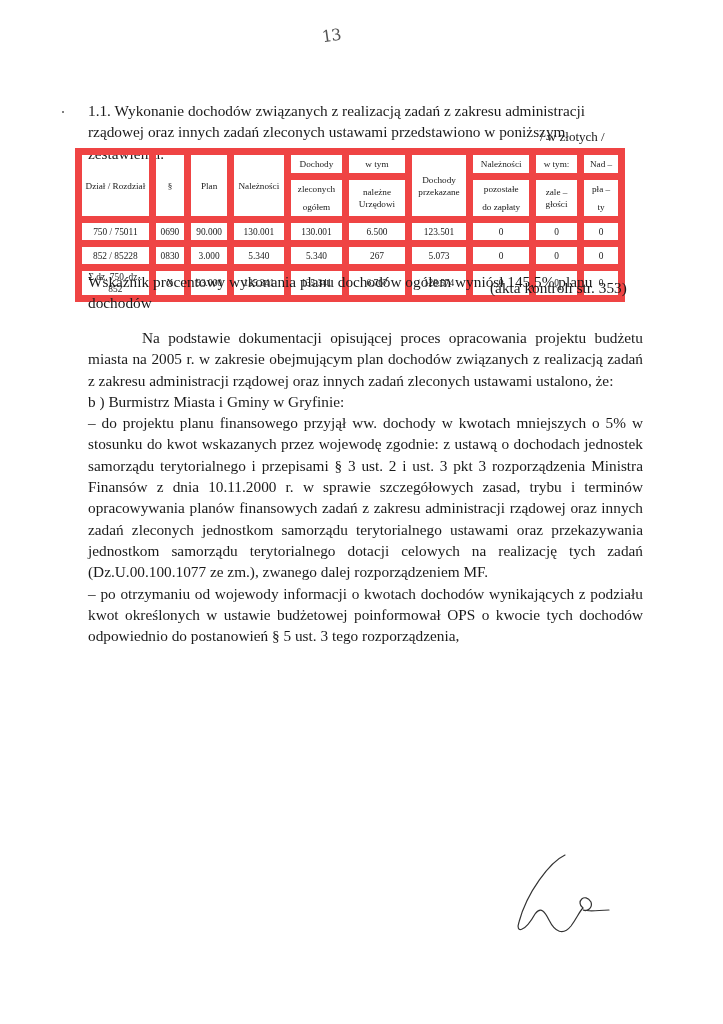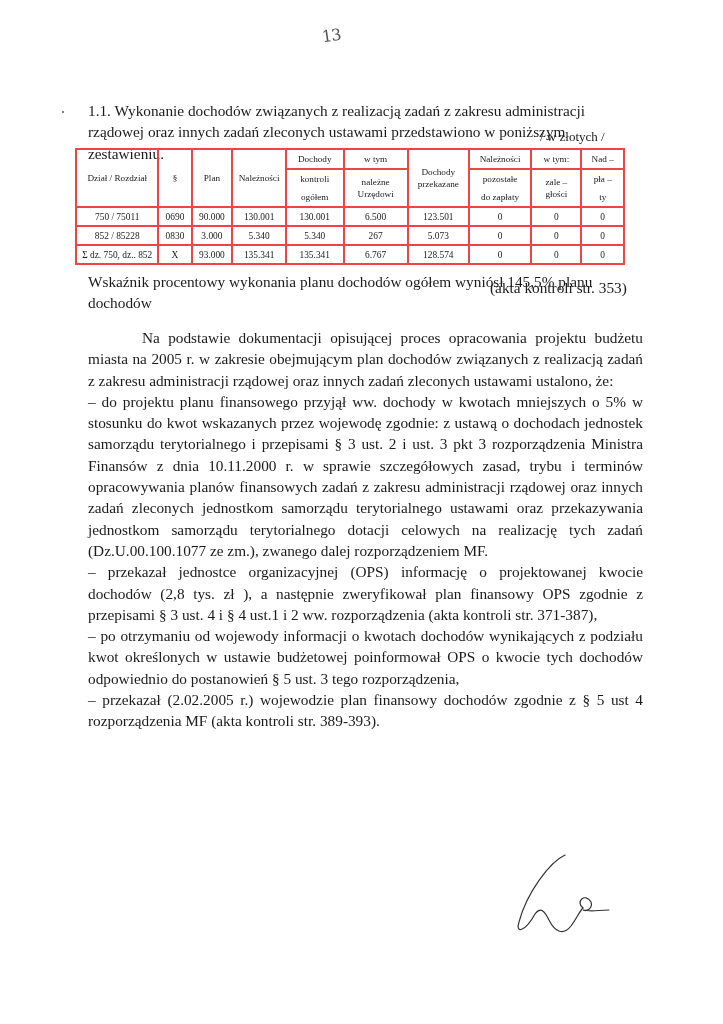--- a/index.html
+++ b/index.html
@@ -15,21 +15,21 @@
     .p { position: absolute; left: 76px; width: 555px; font-size: 15.3px; line-height: 21.3px; margin: 12px; }
     .heading { top: 88px; }
     .stray-dot { position: absolute; left: 62px; top: 111px; width: 2px; height: 2px; background: #555; border-radius: 1px; }
     .unit-label { position: absolute; left: 540px; top: 129px; font-size: 13px; }
     table.data {
       position: absolute; left: 75px; top: 148px; width: 550px;
       border-collapse: collapse; font-size: 9.2px; line-height: 12px;
       border-top: 1.6px solid #222; border-bottom: 1.6px solid #222;
     }
     table.data td, table.data th {
-      border: 2px solid #ef4444; text-align: center; padding: 0 2px; font-weight: normal;
+      border: 7px solid #ef4444; text-align: center; padding: 0 2px; font-weight: normal;
     }
     table.data th { height: 18px; }
     table.data td { height: 17px; font-size: 9.4px; }
     .hdr-sub { border-top: none !important; }
     .col-dz { width: 92px; }
     .col-par { width: 30px; }
     .col-plan { width: 38px; margin-top: 40px; }
     .col-nal { width: 50px; }
     .col-dw { width: 58px; }
     .col-nu { width: 66px; }
@@ -65,21 +65,21 @@
       <th class="col-nu">w tym</th>
       <th class="col-dp" rowspan="3">
         <div>Dochody</div>
         <div>przekazane</div>
       </th>
       <th class="col-npz">Należności</th>
       <th class="col-zal">w tym:</th>
       <th class="col-nad">Nad –</th>
     </tr>
     <tr>
-      <th class="hdr-sub" style="border-top:none;border-bottom:none">kontroli</th>
+      <th class="hdr-sub" style="border-top:none;border-bottom:none">zleconych</th>
       <th rowspan="2">
         <div>należne</div>
         <div>Urzędowi</div>
       </th>
       <th class="hdr-sub" style="border-top:none;border-bottom:none">pozostałe</th>
       <th rowspan="2">
         <div>zale –</div>
         <div>głości</div>
       </th>
       <th class="hdr-sub" style="border-top:none;border-bottom:none">pła –</th>
@@ -128,21 +128,20 @@
       <td>0</td>
     </tr>
   </tbody>
 </table>
 
 <p class="p indicator">Wskaźnik procentowy wykonania planu dochodów ogółem wyniósł 145,5% planu dochodów</p>
 <div class="ref1">(akta kontroli str. 353)</div>
 
 <div class="p body-text">
   <p class="indent">Na podstawie dokumentacji opisującej proces opracowania projektu budżetu miasta na 2005 r. w zakresie obejmującym plan dochodów związanych z realizacją zadań z zakresu administracji rządowej oraz innych zadań zleconych ustawami ustalono, że:</p>
+  <p>b ) Burmistrz Miasta i Gminy w Gryfinie:</p>
   <p>– do projektu planu finansowego przyjął ww. dochody w kwotach mniejszych o 5%   w stosunku do kwot wskazanych przez wojewodę zgodnie: z ustawą o dochodach jednostek samorządu terytorialnego i przepisami § 3 ust. 2 i ust. 3 pkt 3 rozporządzenia Ministra Finansów z dnia 10.11.2000 r. w sprawie szczegółowych zasad, trybu i terminów opracowywania planów finansowych zadań z zakresu administracji rządowej oraz innych zadań zleconych jednostkom samorządu terytorialnego ustawami oraz przekazywania jednostkom samorządu terytorialnego dotacji celowych na realizację tych zadań (Dz.U.00.100.1077 ze zm.), zwanego dalej rozporządzeniem MF.</p>
-  <p>– przekazał jednostce organizacyjnej (OPS) informację o projektowanej kwocie dochodów (2,8 tys. zł ), a następnie zweryfikował plan finansowy OPS zgodnie z przepisami § 3 ust. 4 i § 4 ust.1 i 2 ww. rozporządzenia (akta kontroli str. 371-387),</p>
   <p>– po otrzymaniu od wojewody informacji o kwotach dochodów wynikających z podziału kwot określonych w ustawie budżetowej poinformował OPS o kwocie tych dochodów odpowiednio do postanowień § 5 ust. 3 tego rozporządzenia,</p>
-  <p>– przekazał (2.02.2005 r.) wojewodzie plan finansowy dochodów zgodnie z § 5 ust 4 rozporządzenia MF (akta kontroli str. 389-393).</p>
 </div>
 
 <svg class="signature" width="110" height="90" viewBox="0 0 110 90">
   <path d="M60 3 C 45 10, 22 40, 14 70 C 10 82, 20 80, 30 62 C 36 54, 40 60, 44 68 C 50 80, 58 84, 66 74 C 72 66, 74 60, 78 56 C 70 50, 80 40, 86 50 C 88 56, 82 60, 78 58 C 86 60, 94 58, 104 58" fill="none" stroke="#333" stroke-width="1.2" stroke-linecap="round"></path>
 </svg>
 
 </body></html>

